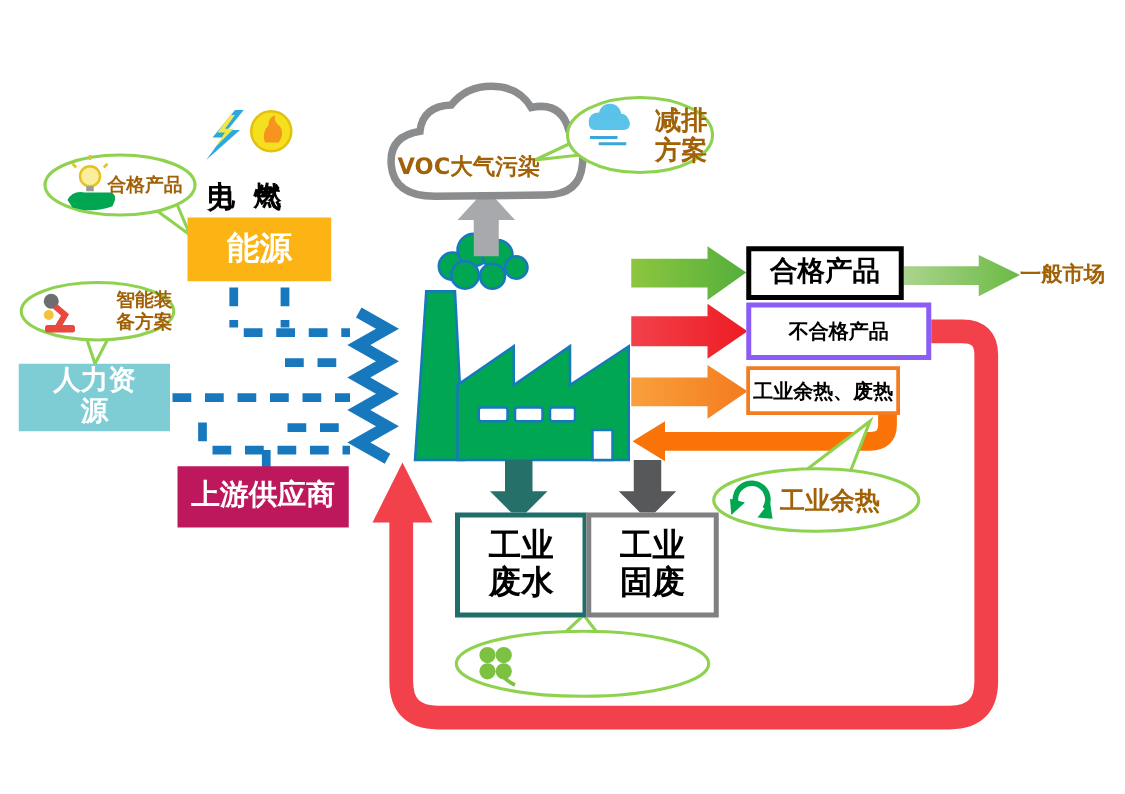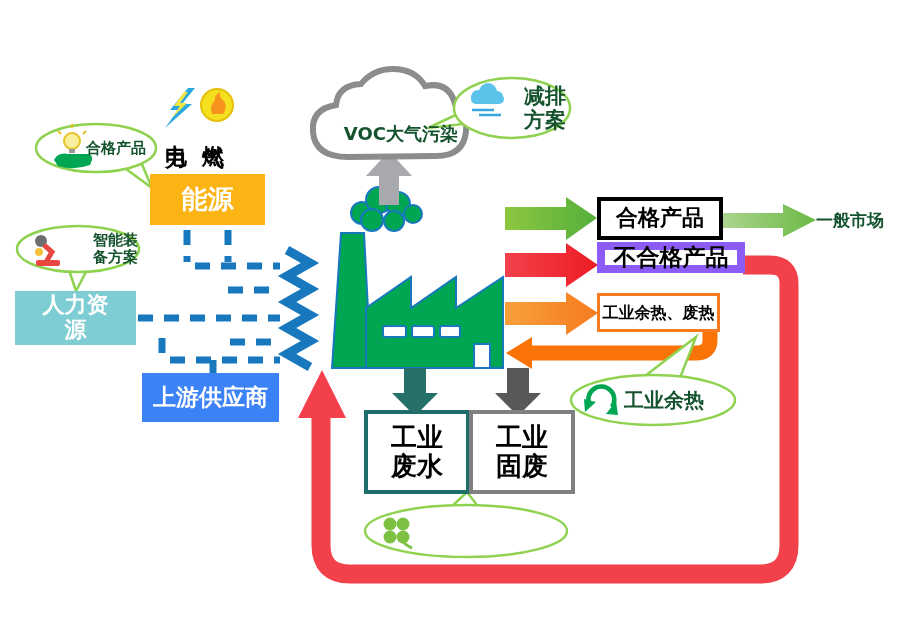--- a/index.html
+++ b/index.html
@@ -3,21 +3,21 @@
 <meta charset="utf-8">
 <style>
   html,body{margin:0;padding:0;background:#fff;}
   #stage{position:relative;width:900px;height:635px;background:#fff;overflow:hidden;
          font-family:"DejaVu Sans",sans-serif;}
   #diagram-svg{position:absolute;left:0;top:0;}
   .box{position:absolute;box-sizing:border-box;display:flex;align-items:center;justify-content:center;
        font-weight:bold;text-align:center;white-space:pre-line;line-height:1.12;}
   .fillbox{color:#fff;}
   .outlinebox{background:#fff;color:#000;}
-  .lbl{position:absolute;font-weight:bold;color:#14532d;white-space:pre-line;line-height:1.12;}
+  .lbl{position:absolute;font-weight:bold;color:#a16207;white-space:pre-line;line-height:1.12;}
   .vlabel{position:absolute;font-weight:bold;color:#000;writing-mode:vertical-rl;text-orientation:upright;
           letter-spacing:2px;}
 </style>
 </head>
 <body>
 
 <div id="stage">
 
 <svg id="diagram-svg" width="900" height="635" viewBox="0 0 900 635">
   <defs>
@@ -155,26 +155,26 @@
     <path d="M401,540 Q407,546 412,548" stroke="#7DC142" stroke-width="3" fill="none"></path>
   </g>
 </svg>
 
 <div class="vlabel" style="left:161px;top:127px;font-size:22px;">电力</div>
 <div class="vlabel" style="left:198px;top:127px;font-size:22px;">燃气</div>
 
 <div class="box fillbox" style="left:150px;top:174px;width:115px;height:51px;background:#FBB414;font-size:26px;">能源</div>
 <div class="box fillbox" style="left:15px;top:291px;width:121px;height:54px;background:#7FCDD4;font-size:22px;">人力资
 源</div>
-<div class="box fillbox" style="left:142px;top:373px;width:137px;height:49px;background:#3b82f6;font-size:23px;">上游供应商</div>
+<div class="box fillbox" style="left:142px;top:373px;width:137px;height:49px;background:#be185d;font-size:23px;font-family:Liberation Mono, monospace;">上游供应商</div>
 
-<div class="lbl" style="left:318px;top:124px;width:140px;text-align:right;font-size:18px;">VOC大气污染</div>
+<div class="lbl" style="left:318px;top:124px;width:140px;text-align:left;font-size:18px;">VOC大气污染</div>
 
 <div class="box outlinebox" style="left:597px;top:197px;width:126px;height:43px;border:4px solid #000000;font-size:22px;">合格产品</div>
-<div class="box outlinebox" style="left:597px;top:242px;width:148px;height:31px;border:8px solid #8b5cf6;font-size:23px;">不合格产品</div>
+<div class="box outlinebox" style="left:597px;top:242px;width:148px;height:46px;border:4px solid #8b5cf6;font-size:16px;">不合格产品</div>
 <div class="box outlinebox" style="left:597px;top:293px;width:123px;height:39px;border:3px solid #F47B20;font-size:16px;">工业余热、废热</div>
 <div class="lbl" style="left:816px;top:211px;font-size:17px;">一般市场</div>
 
 <div class="box outlinebox" style="left:364px;top:410px;width:106px;height:84px;border:4px solid #1F6E69;font-size:26px;">工业
 废水</div>
 <div class="box outlinebox" style="left:469px;top:410px;width:106px;height:84px;border:4px solid #808083;font-size:26px;">工业
 固废</div>
 
 <div class="lbl" style="left:86px;top:140px;font-size:15px;">合格产品</div>
 <div class="lbl" style="left:93px;top:232px;font-size:15px;">智能装

